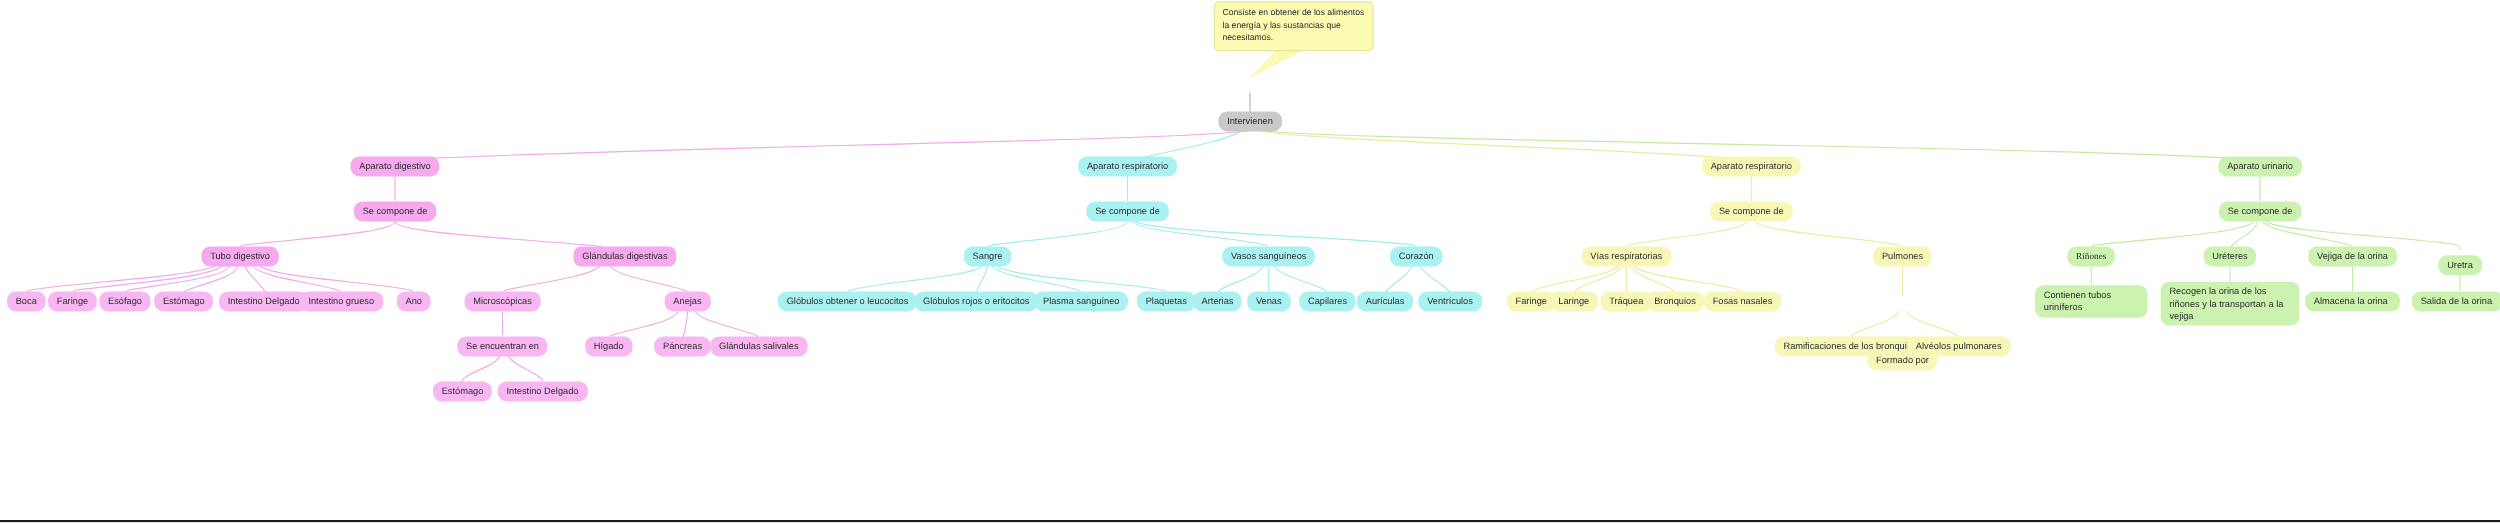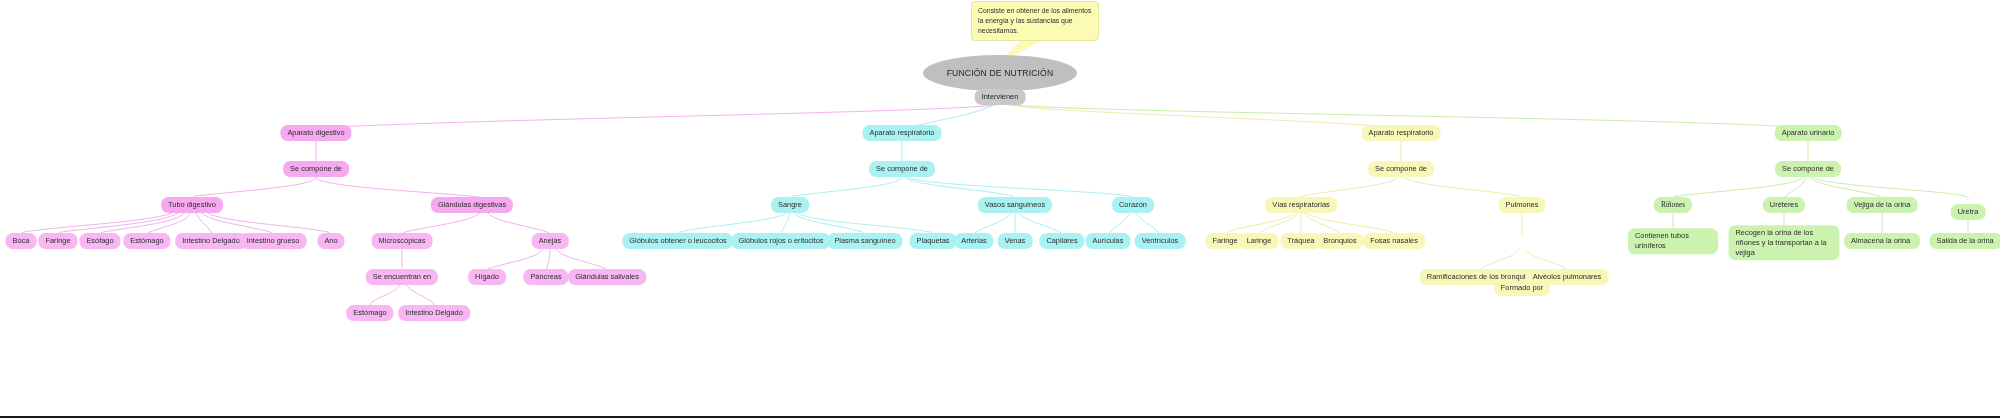--- a/index.html
+++ b/index.html
@@ -159,37 +159,36 @@
     <path d="M1673,213 L1673,236" stroke="#c2ea9f" stroke-width="0.9" fill="none"></path>
     <path d="M1784,213 L1784,236" stroke="#c2ea9f" stroke-width="0.9" fill="none"></path>
     <path d="M1882,213 L1882,236" stroke="#c2ea9f" stroke-width="0.9" fill="none"></path>
     <path d="M1968,213 L1968,236" stroke="#c2ea9f" stroke-width="0.9" fill="none"></path>
 
     <path d="M1030,32 L1000,62 L1050,36 Z" fill="#fbfbb4" stroke="#f2f2a8" stroke-width="0.6"></path>
   </svg>
 
   <div class="callout" style="left:1035px;top:21px;">Consiste en obtener de los alimentos la energía y las sustancias que necesitamos.</div>
 
-  <div class="root" style="left:1000px;top:73px;">FUNCIÓN DE NUTRICIÓN</div>
 
   <div class="node mid-gray" style="left:1000px;top:97px;">Intervienen</div>
 
   <div class="node c-pink" style="left:316px;top:133px;">Aparato digestivo</div>
   <div class="node c-pink" style="left:316px;top:169px;">Se compone de</div>
 
   <div class="node c-pink" style="left:192px;top:205px;">Tubo digestivo</div>
   <div class="node c-pink2" style="left:21px;top:241px;">Boca</div>
   <div class="node c-pink2" style="left:58px;top:241px;">Faringe</div>
   <div class="node c-pink2" style="left:100px;top:241px;">Esófago</div>
   <div class="node c-pink2" style="left:147px;top:241px;">Estómago</div>
   <div class="node c-pink2" style="left:211px;top:241px;">Intestino Delgado</div>
   <div class="node c-pink2" style="left:273px;top:241px;">Intestino grueso</div>
   <div class="node c-pink2" style="left:331px;top:241px;">Ano</div>
 
-  <div class="node c-pink" style="left:472px;top:205px;">Glándulas digestivas</div>
+  <div class="node c-pink" style="left:500px;top:205px;border-radius:6px;">Glándulas digestivas</div>
   <div class="node c-pink2" style="left:402px;top:241px;">Microscópicas</div>
   <div class="node c-pink2" style="left:402px;top:277px;">Se encuentran en</div>
   <div class="node c-pink2" style="left:370px;top:313px;">Estómago</div>
   <div class="node c-pink2" style="left:434px;top:313px;">Intestino Delgado</div>
 
   <div class="node c-pink2" style="left:550px;top:241px;">Anejas</div>
   <div class="node c-pink2" style="left:487px;top:277px;">Hígado</div>
   <div class="node c-pink2" style="left:546px;top:277px;">Páncreas</div>
   <div class="node c-pink2" style="left:607px;top:277px;">Glándulas salivales</div>
 

